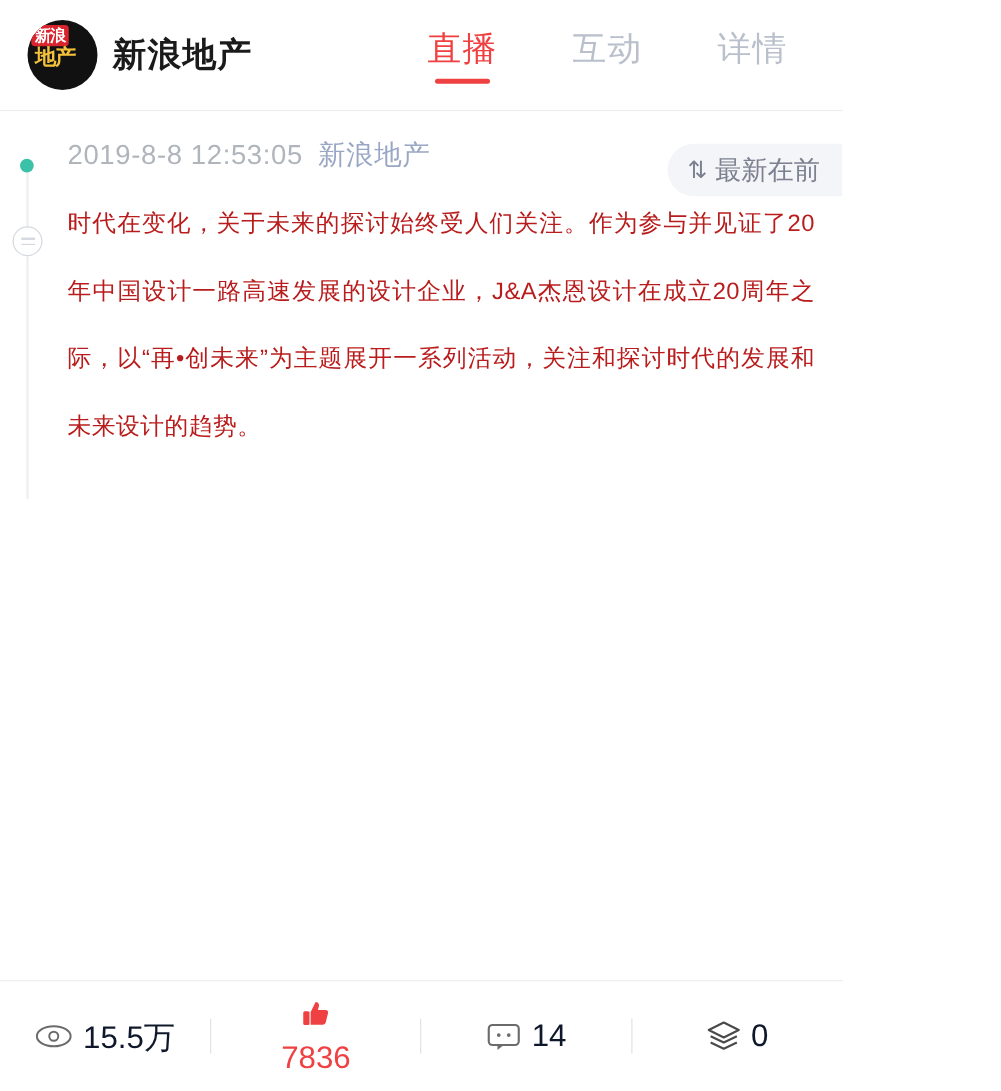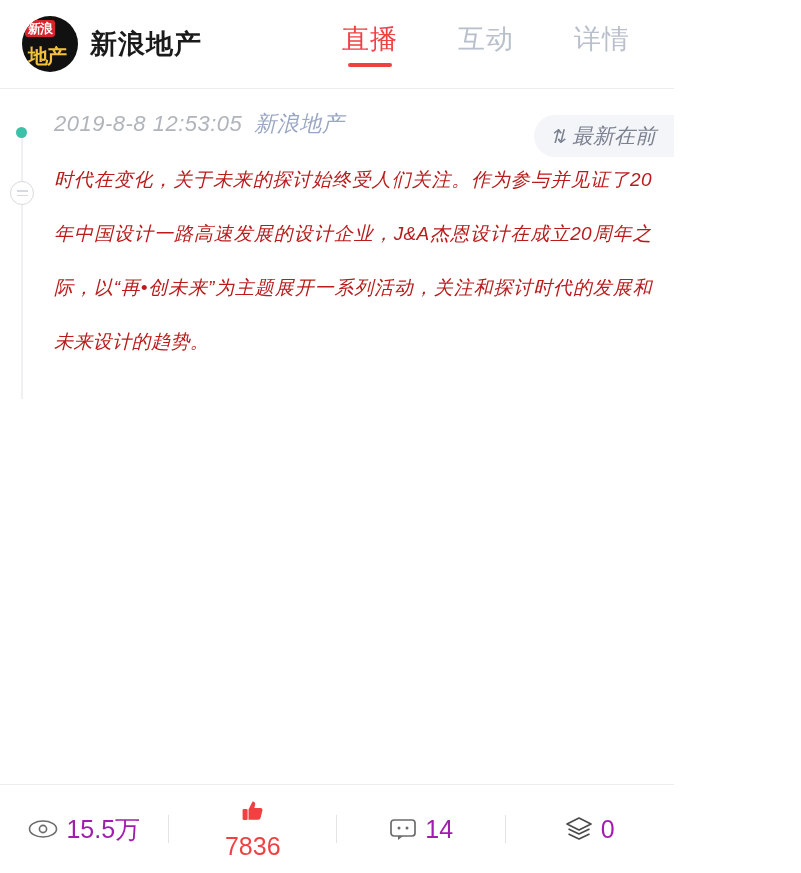--- a/index.html
+++ b/index.html
@@ -61,24 +61,24 @@
     border-radius: 3px;
     color: #ffffff;
     font-size: 13px;
     line-height: 17px;
     text-align: center;
     font-weight: bold;
     letter-spacing: -1px;
   }
   .logo .logo-text2 {
     position: absolute;
-    bottom: 7px;
+    bottom: 17px;
     left: 6px;
     color: #f3c13a;
-    font-size: 20px;
+    font-size: 17px;
     font-weight: bold;
     line-height: 18px;
     letter-spacing: -1px;
   }
   .brand-name {
     font-size: 27px;
     font-weight: bold;
     color: #1a1a1a;
     letter-spacing: 1px;
   }
@@ -125,21 +125,20 @@
     background: #ffffff;
     position: relative;
     overflow: hidden;
     padding-top: 18px;
   }
 
   .post {
     position: relative;
     padding-left: 54px;
     padding-right: 22px;
-    font-style: italic;
   }
   .timeline-line {
     position: absolute;
     left: 21px;
     top: 30px;
     bottom: -30px;
     width: 2px;
     background: #eef0f2;
   }
   .timeline-dot {
@@ -233,21 +232,21 @@
     display: flex;
     align-items: center;
     justify-content: space-around;
     background: #ffffff;
   }
   .stat {
     display: flex;
     align-items: center;
     gap: 8px;
     font-size: 25px;
-    color: #a21caf;
+    color: #0f172a;
     flex: 1 1 0;
     justify-content: center;
     position: relative;
   }
   .stat .divider {
     position: absolute;
     right: 0;
     top: 50%;
     transform: translateY(-50%);
     width: 1px;

